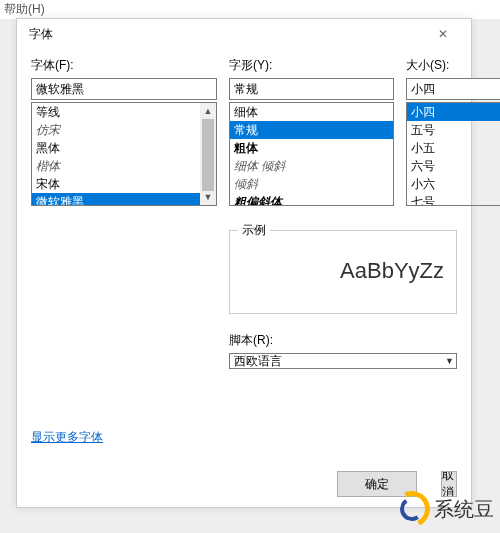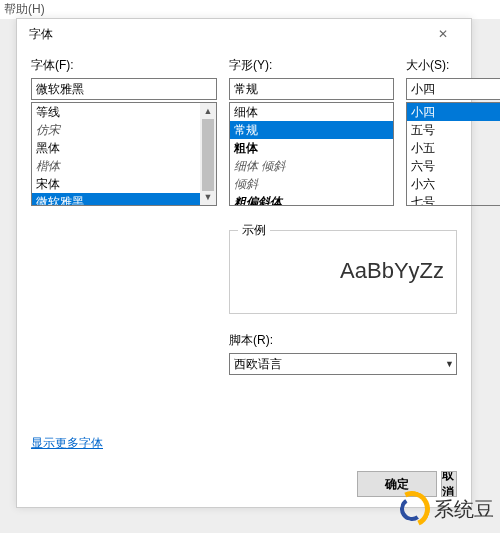--- a/index.html
+++ b/index.html
@@ -23,24 +23,24 @@
 .listbox .italic { font-style: italic; color: #555; }
 .listbox .bold { font-weight: bold; }
 .listbox .bi { font-weight: bold; font-style: italic; }
 .scrollbar { position: absolute; right: 0; top: 0; bottom: 0; width: 16px; background: #f0f0f0; display: flex; flex-direction: column; justify-content: space-between; align-items: center; }
 .sbtn { width: 16px; height: 16px; display: flex; align-items: center; justify-content: center; color: #555; font-size: 9px; }
 .thumb { position: absolute; left: 2px; right: 2px; background: #c0c0c0; }
 .groupbox { border: 1px solid #ccc; margin-top: 24px; position: relative; padding: 12px; height: 84px; }
 .groupbox .legend { position: absolute; top: -9px; left: 8px; background: #fff; padding: 0 4px; font-size: 12px; }
 .sample { font-family: inherit; font-size: 22px; text-align: right; line-height: 56px; color: #333; }
 .script-row { margin-top: 18px; }
-.combo { display: flex; border: 1px solid #7a7a7a; height: 22px; align-items: center; padding: 0 2px 0 4px; margin-top: 4px; justify-content: space-between; }
+.combo { display: flex; border: 1px solid #7a7a7a; height: 16px; align-items: center; padding: 0 2px 0 4px; margin-top: 4px; justify-content: space-between; }
 .combo .caret { font-size: 9px; color: #333; }
 .link { color: #0066cc; font-size: 12px; margin-top: 60px; display: inline-block; text-decoration: underline; }
-.btnrow { position: absolute; bottom: 10px; right: 14px; display: flex; gap: 4px; font-weight: bold; }
+.btnrow { position: absolute; bottom: 10px; right: 14px; display: flex; gap: 24px; }
 .btn { width: 80px; height: 26px; background: #e1e1e1; border: 1px solid #adadad; font-size: 12px; display: flex; align-items: center; justify-content: center; }
 .watermark { position: absolute; right: 6px; bottom: 6px; display: flex; align-items: center; gap: 4px; }
 .wm-icon { width: 36px; height: 36px; position: relative; }
 .arc { position: absolute; border-radius: 50%; }
 .arc1 { width: 36px; height: 36px; border: 5px solid transparent; border-top-color: #ffb400; border-right-color: #ffb400; transform: rotate(20deg); left:0; top:0; }
 .arc2 { width: 24px; height: 24px; border: 4px solid transparent; border-bottom-color: #2b4ea0; border-left-color: #2b4ea0; transform: rotate(10deg); left:6px; top:6px; }
 .wm-text { font-size: 20px; color: #333; font-weight: 500; }
 </style>
 </head>
 <body>

